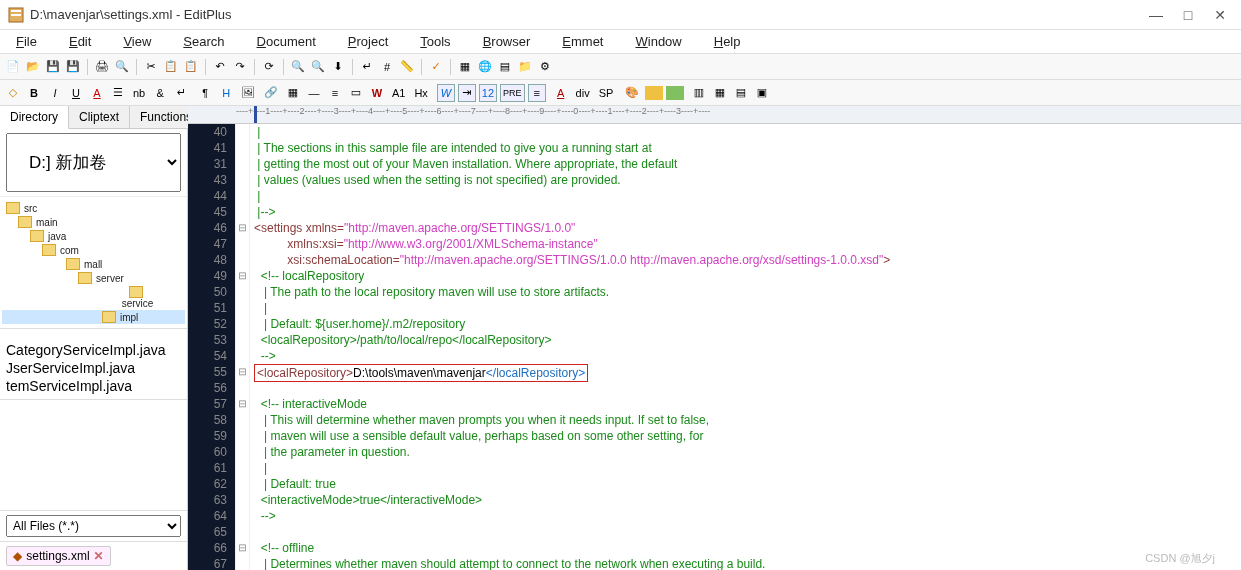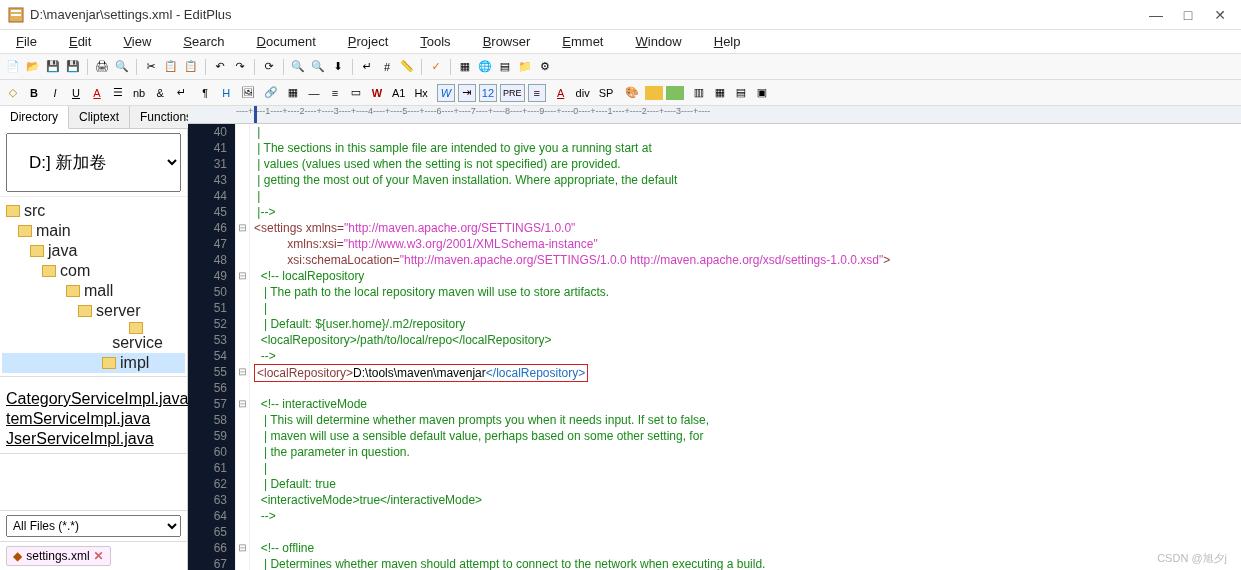--- a/index.html
+++ b/index.html
@@ -19,26 +19,26 @@
 .toolbar2 .tb2-btn { min-width: 18px; height: 18px; display: inline-flex; align-items: center; justify-content: center; padding: 0 2px; border: 1px solid transparent; }
 .toolbar2 .tb2-btn.boxed { border: 1px solid #8aa; background: #eef; }
 .main { display: flex; height: calc(100% - 30px - 24px - 26px - 26px); }
 .sidebar { width: 188px; border-right: 1px solid #ccc; display: flex; flex-direction: column; background: #fff; }
 .sidebar-tabs { display: flex; border-bottom: 1px solid #ccc; }
 .sidebar-tabs .st-tab { flex: 0 0 auto; padding: 4px 10px; font-size: 12px; background: #f0f0f0; border-right: 1px solid #ccc; cursor: default; }
 .sidebar-tabs .st-tab.active { background: #fff; border-bottom: 1px solid #fff; margin-bottom: -1px; }
 .drive-select { padding: 4px 6px; border-bottom: 1px solid #eee; }
 .drive-select select { width: 100%; font-size: 17px; padding: 18px; }
 .tree { flex: 0 0 auto; max-height: 180px; overflow: auto; padding: 4px 2px; border-bottom: 1px solid #ddd; }
-.tree-node { display: flex; align-items: center; padding: 1px 0; font-size: 16px; color: #222; white-space: nowrap; }
+.tree-node { display: flex; align-items: center; padding: 1px 0; font-size: 10px; color: #222; white-space: nowrap; }
 .tree-node .folder-icon { width: 14px; height: 12px; background: #f4d77a; border: 1px solid #d4a830; margin-right: 4px; display: inline-block; }
 .tree-node.impl .folder-icon { background: #f4d77a; }
 .tree-node.impl { background: #cde6ff; }
 .file-list { flex: 0 0 auto; padding: 4px 6px; border-bottom: 1px solid #ddd; margin-top: 8px; }
-.file-list .file-row { padding: 1px 0; font-size: 16px; text-decoration: underline; }
+.file-list .file-row { padding: 1px 0; font-size: 14px; }
 .filter-row { padding: 4px 6px; border-top: 1px solid #ddd; margin-top: auto; }
 .filter-row select { width: 100%; font-size: 12px; padding: 2px; }
 .doc-tabs { padding: 4px 6px; border-top: 1px solid #ddd; display: flex; align-items: center; gap: 4px; }
 .doc-tabs .doc-tab { display: flex; align-items: center; gap: 4px; padding: 2px 6px; background: #fef; border: 1px solid #ccc; border-radius: 2px; font-size: 12px; }
 .doc-tabs .bullet { color: #b05000; }
 .doc-tabs .close-x { color: #c66; font-weight: bold; cursor: default; }
 .editor-area { flex: 1; display: flex; flex-direction: column; overflow: hidden; }
 .ruler { height: 18px; background: #eef1f6; border-bottom: 1px solid #ccc; font-size: 9px; color: #777; position: relative; overflow: hidden; padding-left: 48px; white-space: nowrap; }
 .ruler .col-marker { position: absolute; left: 66px; top: 0; bottom: 0; width: 3px; background: #2b4ea0; }
 .code-container { flex: 1; display: flex; overflow: auto; font-family: Consolas, "Courier New", monospace; font-size: 12px; line-height: 16px; }
@@ -48,21 +48,21 @@
 .fold-col div { height: 16px; text-align: center; color: #888; font-size: 10px; }
 .code-lines { flex: 1; padding-left: 4px; }
 .code-lines .line { height: 16px; white-space: pre; }
 .c-green { color: #1a8a1a; }
 .c-tag { color: #8b3a3a; }
 .c-attr { color: #8b3a3a; }
 .c-magenta { color: #d040c0; }
 .c-blue { color: #2070c0; }
 .c-black { color: #000; }
 .highlight-box { border: 1px solid #d02020; display: inline-block; padding: 0 2px; }
-.watermark { position: absolute; right: 14px; bottom: 4px; font-size: 11px; color: #bbb; }
+.watermark { position: absolute; right: 26px; bottom: 4px; font-size: 11px; color: #bbb; }
 </style>
 </head>
 <body>
 
 <div class="titlebar">
   <svg class="app-icon" viewBox="0 0 16 16">
       <rect x="1" y="1" width="14" height="14" fill="#e0b060" stroke="#a06020"></rect>
       <rect x="3" y="3" width="10" height="2" fill="#fff"></rect>
       <rect x="3" y="7" width="10" height="2" fill="#fff"></rect>
     </svg>
@@ -208,22 +208,22 @@
           <span class="folder-icon"></span>
           <span>service</span>
         </div>
         <div class="tree-node impl" style="padding-left: 100px;">
           <span class="folder-icon"></span>
           <span>impl</span>
         </div>
       </div>
     <div class="file-list" id="file-list">
         <div class="file-row">CategoryServiceImpl.java</div>
+        <div class="file-row">JserServiceImpl.java</div>
         <div class="file-row">temServiceImpl.java</div>
-        <div class="file-row">JserServiceImpl.java</div>
       </div>
     <div style="flex:1"></div>
     <div class="filter-row">
       <select>
         <option>All Files (*.*)</option>
       </select>
     </div>
     <div class="doc-tabs">
       <div class="doc-tab">
         <span class="bullet">◆</span>
@@ -295,22 +295,22 @@
           <div></div>
           <div></div>
           <div></div>
           <div></div>
           <div>⊟</div>
           <div></div>
         </div>
       <div class="code-lines" id="codelines">
           <div class="line"><span class="c-green"> |</span></div>
           <div class="line"><span class="c-green"> | The sections in this sample file are intended to give you a running start at</span></div>
+          <div class="line"><span class="c-green"> | getting the most out of your Maven installation. Where appropriate, the default</span></div>
           <div class="line"><span class="c-green"> | values (values used when the setting is not specified) are provided.</span></div>
-          <div class="line"><span class="c-green"> | getting the most out of your Maven installation. Where appropriate, the default</span></div>
           <div class="line"><span class="c-green"> |</span></div>
           <div class="line"><span class="c-green"> |--&gt;</span></div>
           <div class="line"><span class="c-tag">&lt;settings </span><span class="c-attr">xmlns=</span><span class="c-magenta">"http://maven.apache.org/SETTINGS/1.0.0"</span></div>
           <div class="line"><span class="c-tag">          </span><span class="c-attr">xmlns:xsi=</span><span class="c-magenta">"http://www.w3.org/2001/XMLSchema-instance"</span></div>
           <div class="line"><span class="c-tag">          </span><span class="c-attr">xsi:schemaLocation=</span><span class="c-magenta">"http://maven.apache.org/SETTINGS/1.0.0 http://maven.apache.org/xsd/settings-1.0.0.xsd"</span><span class="c-tag">&gt;</span></div>
           <div class="line"><span class="c-green">  &lt;!-- localRepository</span></div>
           <div class="line"><span class="c-green">   | The path to the local repository maven will use to store artifacts.</span></div>
           <div class="line"><span class="c-green">   |</span></div>
           <div class="line"><span class="c-green">   | Default: ${user.home}/.m2/repository</span></div>
           <div class="line"><span class="c-green">  &lt;localRepository&gt;/path/to/local/repo&lt;/localRepository&gt;</span></div>

